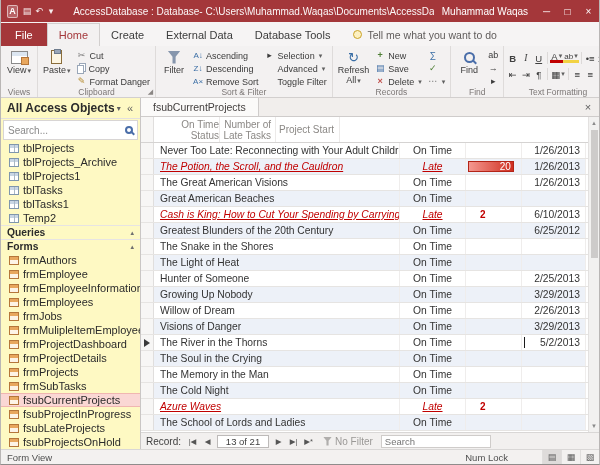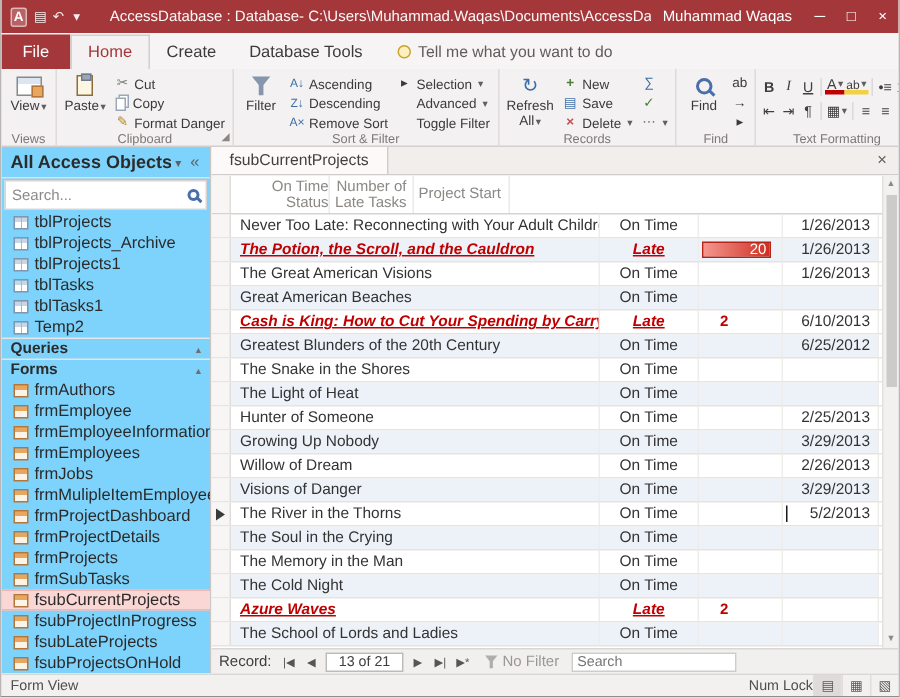--- a/index.html
+++ b/index.html
@@ -57,21 +57,21 @@
 .tfbtn{min-width:13px;height:14px;display:flex;align-items:center;justify-content:center;font-size:9.5px;color:#3f3f3f;padding:0 1px}
 .tfbtn.b{font-weight:bold}.tfbtn.i{font-style:italic;font-family:"Liberation Serif",serif}.tfbtn.u{text-decoration:underline}
 .tfbtn.fontcolor{border-bottom:3px solid #c00000;height:11px;margin-top:-1px}
 .tfbtn.highlight{border-bottom:3px solid #f2d243;height:11px;margin-top:-1px;font-size:8px}
 .tfsep{width:1px;height:12px;background:#dcd9d8;margin:0 2px}
 
 
 .main{flex:1 1 auto;display:flex;overflow:hidden}
 
 
-.navpane{flex:0 0 140px;width:140px;border-right:1px solid #c9c6c5;display:flex;flex-direction:column;background:#7dd3fc;overflow:hidden}
+.navpane{flex:0 0 140px;width:140px;border-right:1px solid #c9c6c5;display:flex;flex-direction:column;background:#fef9c3;overflow:hidden}
 .nav-header{flex:0 0 21px;display:flex;align-items:center;padding:0 4px 0 6px;border-bottom:1px solid #e3e0df}
 .nav-title{font-size:12px;font-weight:bold;color:#2b2b2b;flex:1;white-space:nowrap;overflow:hidden}
 .nav-hbtn{font-size:8px;color:#5f5f5f;padding:0 3px}
 .nav-hbtn.shutter{font-size:11px}
 .nav-search{flex:0 0 20px;margin:1px 2px;border:1px solid #d8d5d4;background:#fff;display:flex;align-items:center;padding:0 4px}
 .nav-search-text{flex:1;font-size:10px;color:#8a8a8a;white-space:nowrap;overflow:hidden}
 .nav-list{flex:1 1 auto;overflow:hidden}
 .nav-item{height:14px;display:flex;align-items:center;gap:4px;padding-left:8px;font-size:11px;color:#2b2b2b;white-space:nowrap;overflow:hidden}
 .nav-item.selected{background:#fad7d4;border-top:1px solid #f0b6b1;border-bottom:1px solid #f0b6b1}
 .nav-section{height:14px;display:flex;align-items:center;padding:0 6px;font-size:10.3px;font-weight:bold;color:#2b2b2b;border-top:1px solid #e7e4e3;white-space:nowrap}
@@ -98,21 +98,21 @@
 .dbody{position:relative}
 .drow{display:flex;height:16px;border-bottom:1px solid #e6e4e2;font-size:10.3px;color:#333}
 .rowsel{width:13px;flex:0 0 13px;background:#f7f6f5;border-right:1px solid #e0dedd;position:relative}
 .cur-arrow{position:absolute;left:3px;top:4px;width:0;height:0;border-left:6px solid #3a3a3a;border-top:4px solid transparent;border-bottom:4px solid transparent}
 .c{height:100%;display:flex;align-items:center;border-right:1px solid #efedec;overflow:hidden;white-space:nowrap}
 .c-name{width:246px;flex:0 0 246px;padding-left:6px}
 .c-status{width:66px;flex:0 0 66px;justify-content:center}
 .c-tasks{width:56px;flex:0 0 56px;padding:0 2px;position:relative}
 .c-start{width:64px;flex:0 0 64px;justify-content:flex-end;padding-right:5px;position:relative}
 .drow.alt .c{background:#edf1f8}
-.drow.late .c-name,.drow.late .c-status{color:#C00000;font-weight:bold;font-style:italic;text-decoration:underline}
+.drow.late .c-name,.drow.late .c-status{color:#C00000;font-weight:normal;font-style:italic;text-decoration:underline}
 .tasknum{color:#C00000;font-weight:bold;font-size:10px}
 .tasknum.plain{margin-left:12px}
 .databar{height:11px;border:1px solid #b32417;background:linear-gradient(90deg,#f4978f,#cf2e20);display:flex;align-items:center;justify-content:flex-end;padding-right:2px}
 .databar .tasknum{color:#fff;font-weight:normal}
 .caret{position:absolute;left:2px;top:2px;width:1px;height:11px;background:#1a1a1a}
 
 
 .vscroll{position:absolute;top:0;right:0;bottom:0;width:11px;background:#f2f1f0;border-left:1px solid #e3e1e0;display:flex;flex-direction:column;align-items:center}
 .sb-btn{height:12px;width:100%;display:flex;align-items:center;justify-content:center;font-size:6px;color:#8a8a8a}
 .sb-thumb{width:7px;height:128px;background:#cdcbca;margin-top:1px}
@@ -123,21 +123,21 @@
 .rn-label{margin:0 4px 0 5px;white-space:nowrap}
 .rn-btn{min-width:15px;height:15px;display:flex;align-items:center;justify-content:center;font-size:7.5px;color:#555;white-space:nowrap}
 .rn-box{width:52px;height:13px;border:1px solid #bdbab9;background:#fff;display:flex;align-items:center;justify-content:center;font-size:9.5px;margin:0 2px}
 .rn-filter{display:flex;align-items:center;gap:3px;margin-left:7px;color:#9a9896;white-space:nowrap}
 .rn-search{margin-left:8px;width:110px;height:13px;border:1px solid #cfccca;background:#fff;font-size:9.5px;color:#5f5f5f;padding:0 3px;font-family:inherit;outline:none}
 
 
 .statusbar{flex:0 0 15px;background:#f3f1f0;border-top:1px solid #d9d7d6;display:flex;align-items:center;font-size:9.5px;color:#4f4f4f}
 .sb-left{padding-left:6px;white-space:nowrap}
 .sb-right{margin-left:auto;display:flex;align-items:center;height:100%}
-.sb-numlock{white-space:nowrap}
+.sb-numlock{margin-right:34px;white-space:nowrap}
 .viewbtn{width:19px;height:100%;display:flex;align-items:center;justify-content:center;font-size:9px;color:#5a5a5a;border-left:1px solid #e0dedd}
 .viewbtn.active{background:#dedbda}
 </style>
 </head>
 <body>
 
 <div class="app">
 
   <div class="titlebar">
     <span class="app-logo">A</span>
@@ -148,20 +148,21 @@
     <span class="tb-user">Muhammad Waqas</span>
     <span class="winbtn">─</span>
     <span class="winbtn">□</span>
     <span class="winbtn">×</span>
   </div>
 
   <div class="tabrow">
     <div class="rtab file">File</div>
     <div class="rtab active">Home</div>
     <div class="rtab">Create</div>
+    <div class="rtab">External Data</div>
     <div class="rtab">Database Tools</div>
     <div class="tellme">
       <span class="bulb"></span>
       <span>Tell me what you want to do</span>
     </div>
   </div>
 
   <div class="ribbon">
 
     <div class="rgroup">

